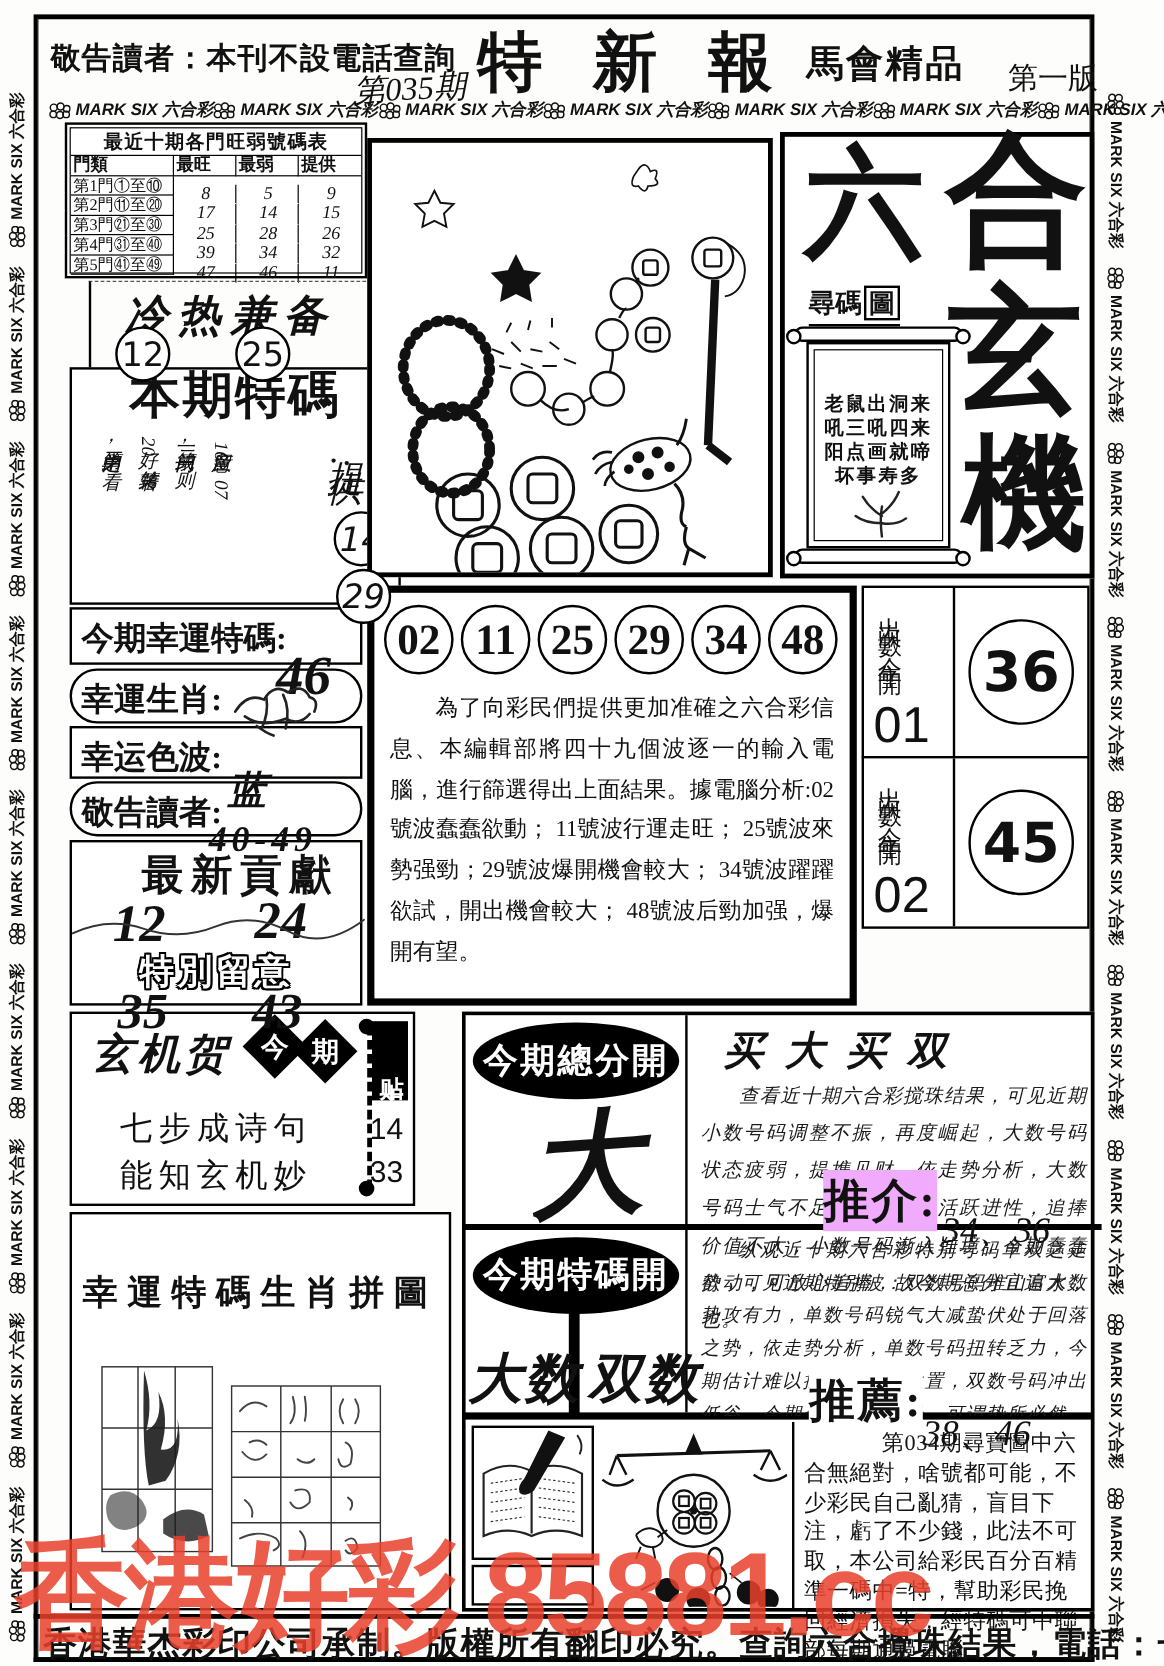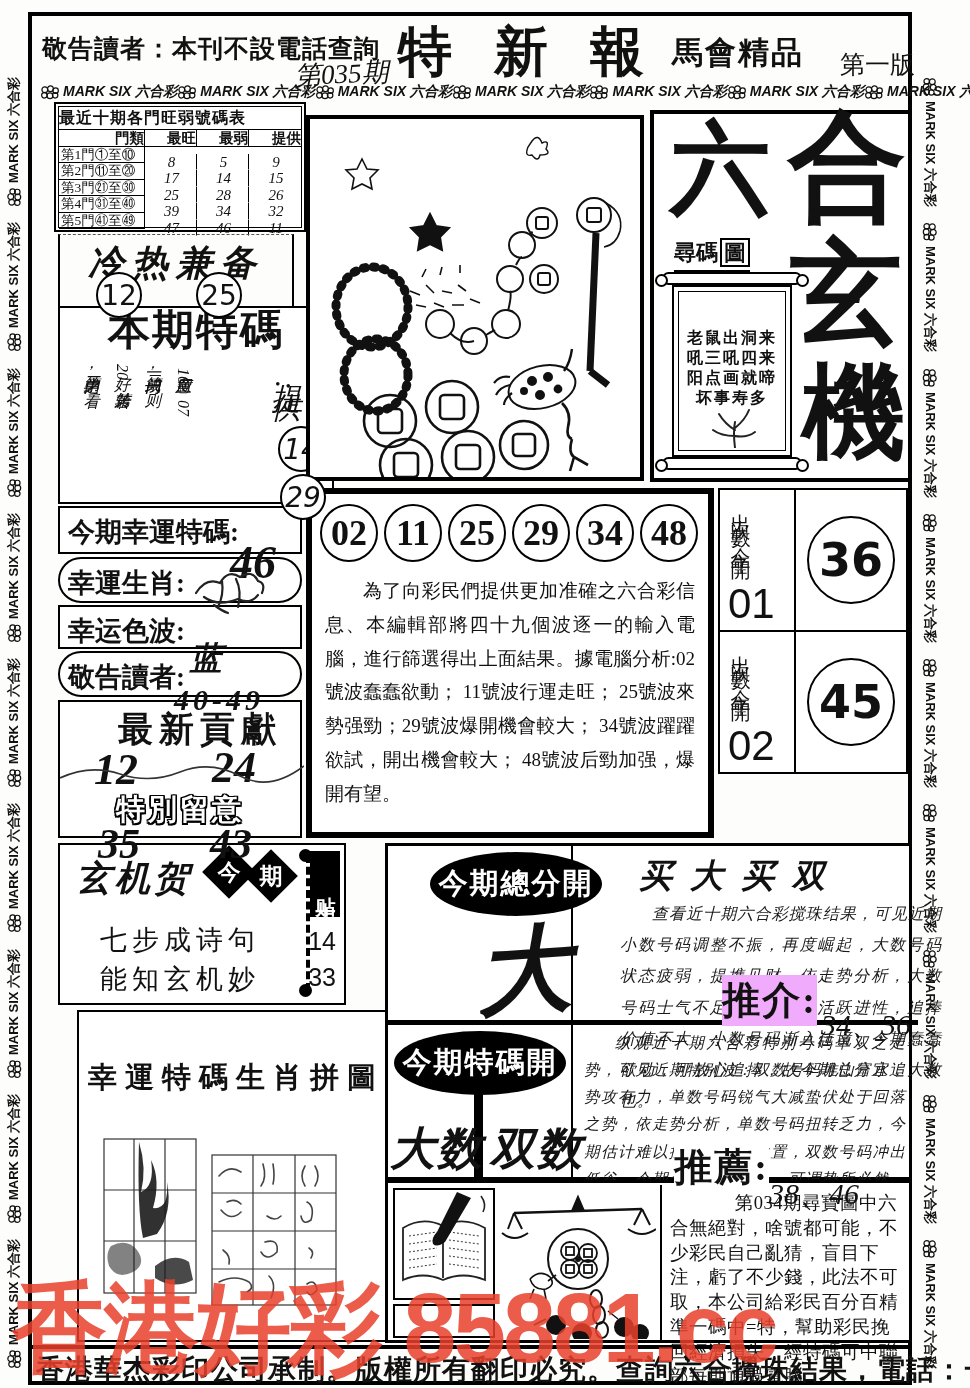--- a/index.html
+++ b/index.html
@@ -24,28 +24,28 @@
   .masthead { left: 398px; top: 16px; font-size: 54px; font-weight: 900; letter-spacing: 42px; white-space: nowrap; }
   .brand { left: 672px; top: 32px; font-size: 31px; font-weight: bold; letter-spacing: 2px; }
   .edition { left: 840px; top: 48px; font-size: 25px; }
   .issue { left: 294px; top: 56px; font-size: 27px; font-style: italic; transform: rotate(-3deg); }
   .flower-row { left: 34px; top: 80px; width: 874px; height: 24px; display: flex; align-items: center; justify-content: space-between; padding: 0 6px; }
   .flower-item { display: flex; align-items: center; gap: 4px; font-family: "Liberation Sans", sans-serif; font-style: italic; font-weight: bold; font-size: 14px; white-space: nowrap; }
 
   
   .box { border: 2px solid #000; background: #fff; }
   #hotcold { left: 58px; top: 106px; width: 244px; height: 122px; border: 1px solid #000; outline: 2px solid #000; outline-offset: 2px; background:#fff; }
-  #hotcold .t { font-weight: bold; font-size: 16px; letter-spacing: 1px; padding-top: 1px; }
+  #hotcold .t { text-align: center; font-weight: bold; font-size: 16px; letter-spacing: 1px; padding-top: 1px; }
   .grid { display: grid; grid-template-columns: 86px 1fr 1fr 1fr; border-top: 1px solid #000; }
   .grid > div { border-right: 1px solid #000; border-bottom: 1px solid #000; font-size: 13.5px; height: 16.5px; line-height: 16px; padding-left: 2px; overflow: visible; }
   .grid > div:nth-child(4n) { border-right: none; }
-  .grid .hd { font-weight: bold; text-align: right; font-size: 14.5px; }
+  .grid .hd { font-weight: bold; text-align: left; font-size: 14.5px; }
   .grid .num { font-style: italic; text-align: center; transform: translateY(7px); font-size: 15px; background: transparent; border-bottom-color: transparent; }
 
-  #coldhot { left: 58px; top: 234px; width: 236px; height: 74px; border-left: 2px solid #000; border-right: 2px solid #000; border-top: 1px dashed #555; }
+  #coldhot { left: 74px; top: 234px; width: 236px; height: 74px; border-left: 2px solid #000; border-right: 2px solid #000; border-top: 1px dashed #555; }
   .coldhot-title { width: 100%; text-align: center; font-size: 36px; font-weight: 900; font-style: italic; letter-spacing: 8px; padding-top: 4px; }
   .circ { border: 2.5px solid #000; border-radius: 50%; display: flex; align-items: center; justify-content: center; background: #fff; font-family: "DejaVu Sans", sans-serif; }
 
   #specialbox { left: 58px; top: 306px; width: 276px; height: 198px; }
   #specialbox .t { text-align: center; font-size: 42px; font-weight: 900; letter-spacing: 2px; line-height: 1.05; }
   .provide { position: absolute; right: 26px; top: 52px; writing-mode: vertical-rl; font-size: 30px; letter-spacing: 10px; font-style: italic; }
   .notes { position: absolute; left: 10px; top: 56px; height: 150px; writing-mode: vertical-rl; font-size: 16px; font-style: italic; }
   .notes div { margin-left: 13px; line-height: 1.1; }
 
   .lucky-row { left: 58px; width: 244px; background: #fff; border: 2px solid #000; overflow: visible; padding: 6px 6px 0 8px; font-size: 27px; font-weight: bold; }
@@ -59,21 +59,21 @@
   #mystery { left: 58px; top: 843px; width: 288px; height: 162px; }
   .mys-title { position: absolute; left: 16px; top: 10px; font-size: 35px; font-weight: 900; font-style: italic; letter-spacing: 4px; }
   .diamond { position: absolute; width: 38px; height: 38px; background: #000; transform: rotate(45deg); display: flex; align-items: center; justify-content: center; }
   .diamond span { transform: rotate(-45deg); color: #fff; font-size: 23px; font-weight: bold; }
   .poem { position: absolute; left: 40px; top: 76px; font-size: 27px; letter-spacing: 5px; line-height: 1.45; }
   .dash-line { position: absolute; left: 246px; top: 10px; bottom: 12px; width: 0; border-left: 4px dashed #000; }
   .dash-dot { position: absolute; left: 239px; width: 13px; height: 13px; border-radius: 50%; background: #000; }
   .tip-box { position: absolute; right: 4px; top: 6px; width: 30px; height: 66px; background: #000; color: #fff; writing-mode: vertical-rl; text-align: center; font-size: 20px; font-weight: bold; letter-spacing: 6px; padding-top: 6px; }
   .tip-num { position: absolute; right: 8px; font-size: 25px; font-family: "Liberation Sans", sans-serif; }
 
-  #puzzle { left: 58px; top: 1010px; width: 318px; height: 332px; margin-left: 19px; }
+  #puzzle { left: 58px; top: 1010px; width: 318px; height: 332px; }
   #puzzle .t { text-align: center; font-size: 29px; font-weight: bold; letter-spacing: 8px; padding-top: 46px; }
 
   
   #illus { left: 306px; top: 115px; width: 338px; height: 366px; border: 4px solid #000; background: #fff; }
   #liuhe { left: 650px; top: 110px; width: 262px; height: 372px; border: 4px solid #000; background: #fff; }
   .big-char { position: absolute; font-weight: 900; line-height: 0.95; font-family: "Liberation Serif", serif; }
   .seek-label { position: absolute; left: 20px; top: 124px; font-size: 22px; font-weight: 900; border-bottom: 2px solid #000; padding-bottom: 2px; }
   .seek-label .boxed { border: 2px solid #000; padding: 0 2px; margin-left: 2px; }
   .scroll { position: absolute; left: 8px; top: 158px; width: 140px; height: 202px; }
   .roller { position: relative; height: 13px; border: 2px solid #000; border-radius: 7px; background: #fff; }
@@ -768,21 +768,21 @@
     </div>
     <div class="stat-right">
         <span class="circ">45</span>
       </div>
   </div>
 
   <div class="abs" id="mainbottom">
     <div class="vline"></div>
     <div class="hline"></div>
 
-    <div class="sec" style="top:0; height:174px;margin-left:36px;">
+    <div class="sec" style="top:0; height:174px;">
       <div class="oval" style="position:absolute; left:6px; top:6px; width:172px; height:64px;">今期總分開</div>
       <div class="big-da" style="left:52px; top:62px;">大</div>
       <div class="cm-title">买大买双</div>
       <div class="handpara" style="position:absolute; left:196px; top:52px; width:322px;">查看近十期六合彩搅珠结果，可见近期小数号码调整不振，再度崛起，大数号码状态疲弱，提携见财，依走势分析，大数号码士气不足，今期缺乏活跃进性，追捧价值不大，小数号码渐入佳境，今期蠢蠢欲动，可放心追捧，故今期总分宜追大数也。</div>
       <div class="push-label" style="right:128px; bottom:-6px; background:#f0abfc;">推介:</div>
       <div class="push-nums" style="right:34px; bottom:-26px;">34、36</div>
     </div>
 
     <div class="sec" style="top:177px; height:160px;">
       <div class="oval" style="position:absolute; left:6px; top:8px; width:172px; height:64px;">今期特碼開</div>

